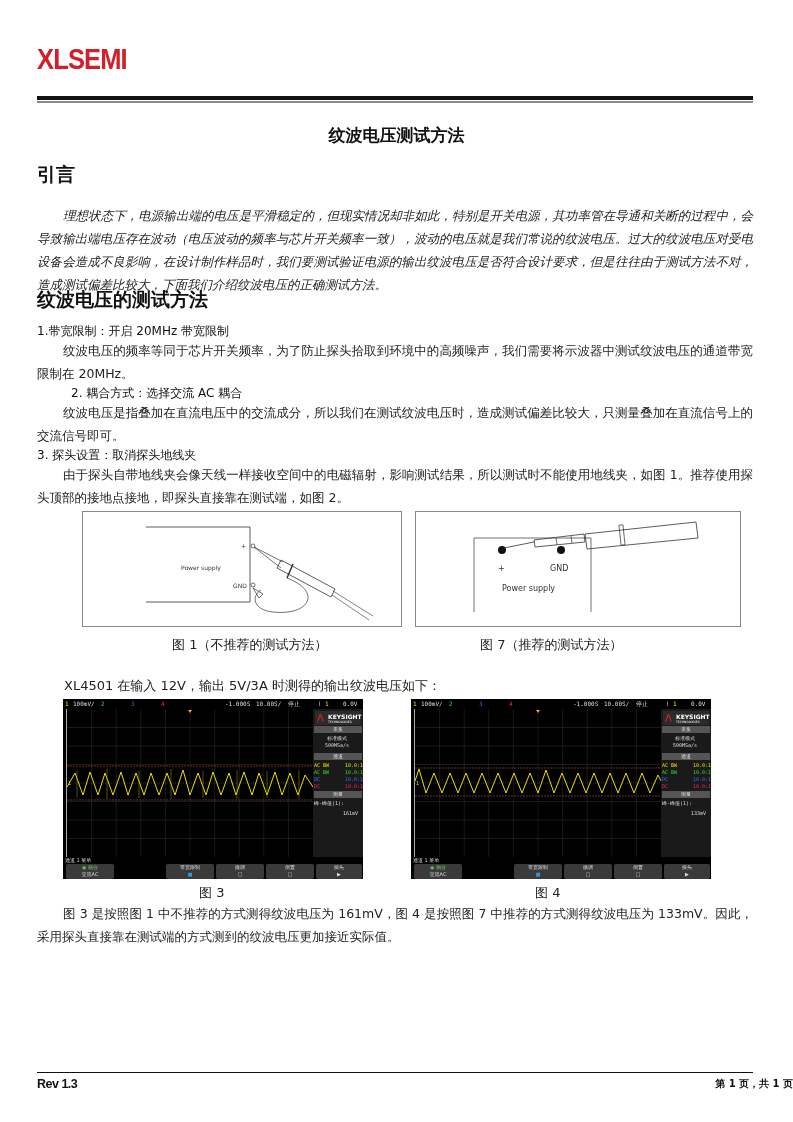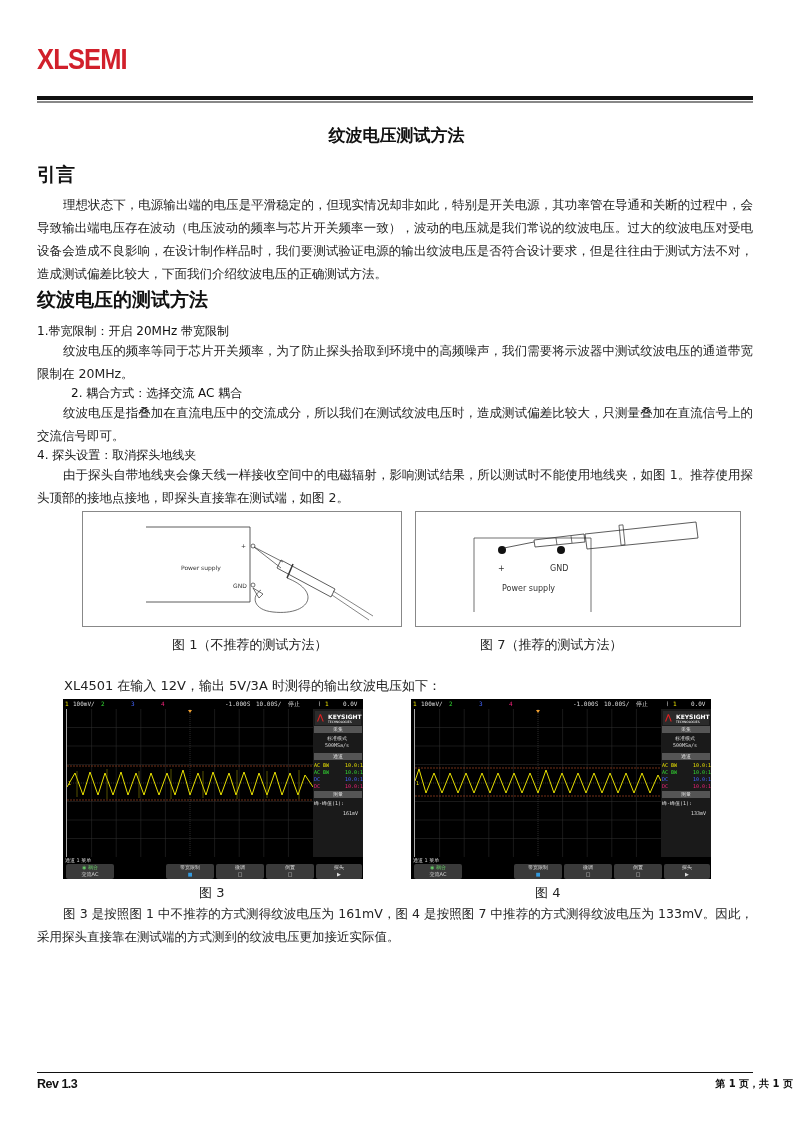--- a/index.html
+++ b/index.html
@@ -41,31 +41,31 @@
 
 <div class="header">
   <div class="logo">XLSEMI</div>
   <div class="header-rule-thick"></div>
   <div class="header-rule-thin"></div>
 </div>
 
 <div class="doc-title">纹波电压测试方法</div>
 
 <div class="h1" style="top:162px;">引言</div>
-<div class="para" style="top:193px;">理想状态下，电源输出端的电压是平滑稳定的，但现实情况却非如此，特别是开关电源，其功率管在导通和关断的过程中，会导致输出端电压存在波动（电压波动的频率与芯片开关频率一致），波动的电压就是我们常说的纹波电压。过大的纹波电压对受电设备会造成不良影响，在设计制作样品时，我们要测试验证电源的输出纹波电压是否符合设计要求，但是往往由于测试方法不对，造成测试偏差比较大，下面我们介绍纹波电压的正确测试方法。</div>
+<div class="para" style="top:204px;font-style:italic;">理想状态下，电源输出端的电压是平滑稳定的，但现实情况却非如此，特别是开关电源，其功率管在导通和关断的过程中，会导致输出端电压存在波动（电压波动的频率与芯片开关频率一致），波动的电压就是我们常说的纹波电压。过大的纹波电压对受电设备会造成不良影响，在设计制作样品时，我们要测试验证电源的输出纹波电压是否符合设计要求，但是往往由于测试方法不对，造成测试偏差比较大，下面我们介绍纹波电压的正确测试方法。</div>
 
 <div class="h1" style="top:287px;">纹波电压的测试方法</div>
 
 <div class="h2" style="top:323px;">1.带宽限制：开启 20MHz 带宽限制</div>
 <div class="para" style="top:339px;">纹波电压的频率等同于芯片开关频率，为了防止探头拾取到环境中的高频噪声，我们需要将示波器中测试纹波电压的通道带宽限制在 20MHz。</div>
 
 <div class="h2" style="top:385px;margin-left:34px;">2. 耦合方式：选择交流 AC 耦合</div>
 <div class="para" style="top:401px;">纹波电压是指叠加在直流电压中的交流成分，所以我们在测试纹波电压时，造成测试偏差比较大，只测量叠加在直流信号上的交流信号即可。</div>
 
-<div class="h2" style="top:447px;">4. 探头设置：取消探头地线夹</div>
+<div class="h2" style="top:447px;">3. 探头设置：取消探头地线夹</div>
 <div class="para" style="top:463px;">由于探头自带地线夹会像天线一样接收空间中的电磁辐射，影响测试结果，所以测试时不能使用地线夹，如图 1。推荐使用探头顶部的接地点接地，即探头直接靠在测试端，如图 2。</div>
 
 <div class="fig-box" style="left:82px; top:511px; width:320px; height:116px;">
   <svg width="320" height="116" viewBox="0 0 320 116">
     <polyline points="63,15 167,15 167,90 63,90" fill="none" stroke="#333" stroke-width="0.8"></polyline>
     <circle cx="170" cy="34" r="2" fill="none" stroke="#333" stroke-width="0.7"></circle>
     <circle cx="170" cy="73" r="2" fill="none" stroke="#333" stroke-width="0.7"></circle>
     <line x1="171" y1="35" x2="200" y2="50" stroke="#333" stroke-width="0.7"></line>
     <line x1="171" y1="35" x2="198" y2="56" stroke="#333" stroke-width="0.7"></line>
     <polygon points="198,48 252,77 248,85 194,56" fill="none" stroke="#333" stroke-width="0.8"></polygon>

